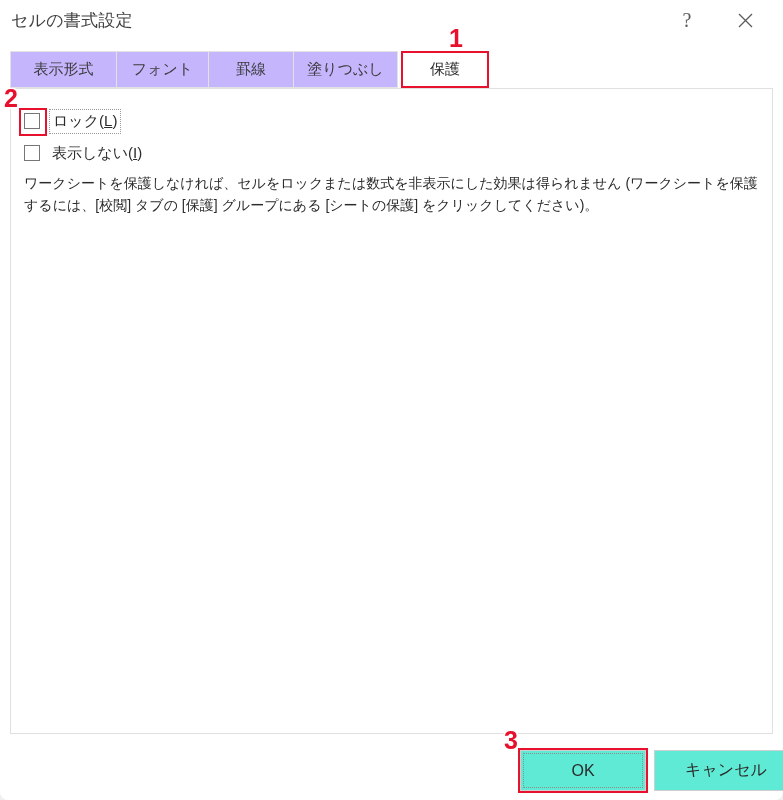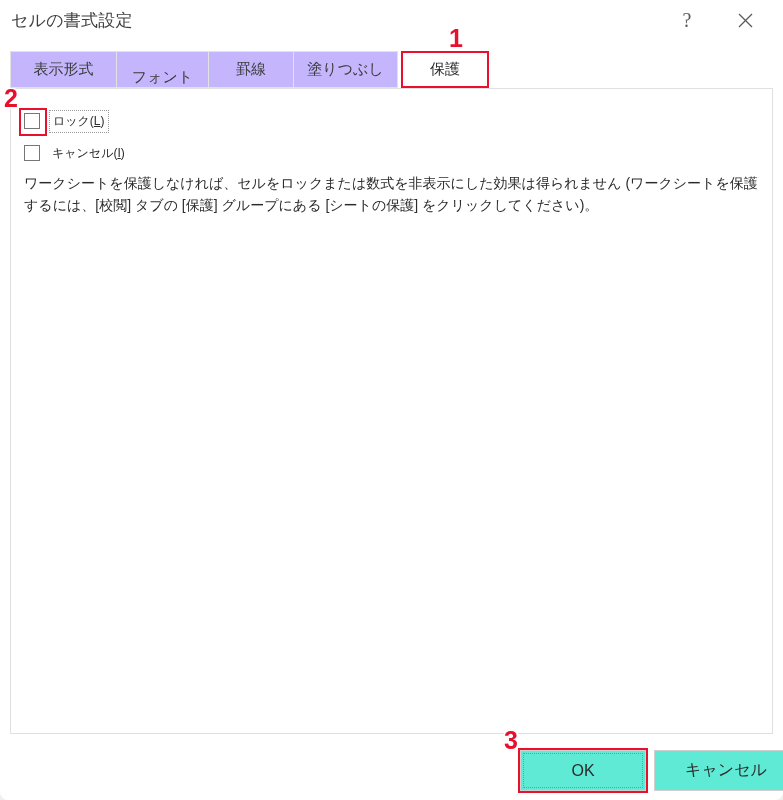--- a/index.html
+++ b/index.html
@@ -100,21 +100,21 @@
   }
   .tab:first-child { border-left: 1px solid #e2e2e2; }
   .tab.selected {
     background: #ffffff;
     border: 2px solid #e8112d;
     z-index: 3;
     color: #2b2b2b;
   }
   #tab-hyojikeishiki { width: 107px; padding: 0; }
   #tab-haichi        { width: 85px;  padding: 0; }
-  #tab-font          { width: 92px;  padding: 0; align-items: flex-end; }
+  #tab-font          { width: 92px;  padding: 0; }
   #tab-keisen        { width: 85px;  padding: 0; }
   #tab-nuritsubushi  { width: 104px; padding: 0; }
   #tab-hogo          { width: 88px;  padding: 0; margin-left: 3px; }
 
   
   #content-panel {
     position: absolute;
     left: 10px;
     top: 88px;
     width: 763px;
@@ -148,21 +148,21 @@
     top: -5px;
     width: 28px;
     height: 28px;
     border: 2px solid #e8112d;
     box-sizing: border-box;
     pointer-events: none;
   }
   .cb-wrap { position: relative; display: flex; align-items: center; }
 
   .checkbox-label {
-    font-size: 12px;
+    font-size: 15px;
     color: #2b2b2b;
     margin-left: 9px;
     white-space: nowrap;
     padding: 2px 3px;
     box-sizing: border-box;
     text-align: center;
   }
   .checkbox-label.focused {
     border: 1px dotted #9a9a9a;
   }
@@ -288,21 +288,21 @@
         <div class="checkbox-box"></div>
         <div class="cb-highlight"></div>
       </div>
       <div class="checkbox-label focused"><span>ロック(</span><u>L</u><span>)</span></div>
     </div>
 
     <div class="checkbox-row" id="row-hidden">
       <div class="cb-wrap">
         <div class="checkbox-box"></div>
       </div>
-      <div class="checkbox-label"><span>キャンセル(</span><u>I</u><span>)</span></div>
+      <div class="checkbox-label"><span>表示しない(</span><u>I</u><span>)</span></div>
     </div>
 
     <div id="description">ワークシートを保護しなければ、セルをロックまたは数式を非表示にした効果は得られません (ワークシートを保護するには、[校閲] タブの [保護] グループにある [シートの保護] をクリックしてください)。</div>
   </div>
 
   <button class="dlg-button" id="ok-button">
     <span>OK</span>
     <span class="focus-ring"></span>
   </button>
   <div id="ok-highlight"></div>

